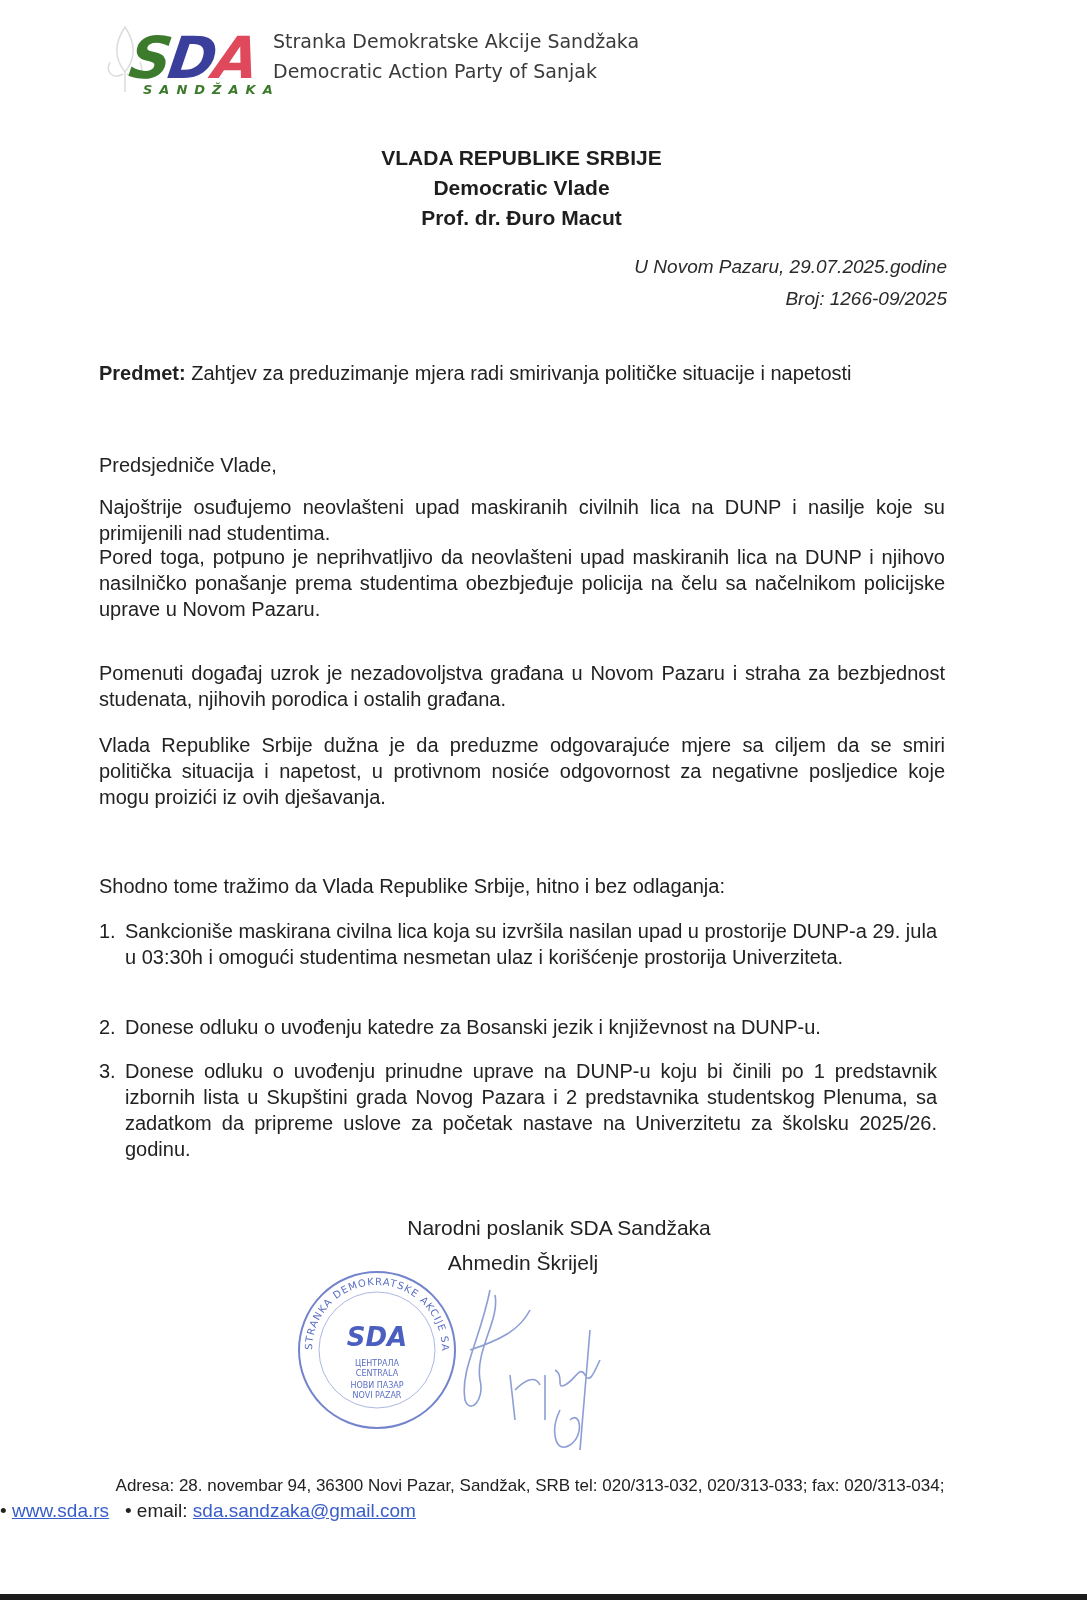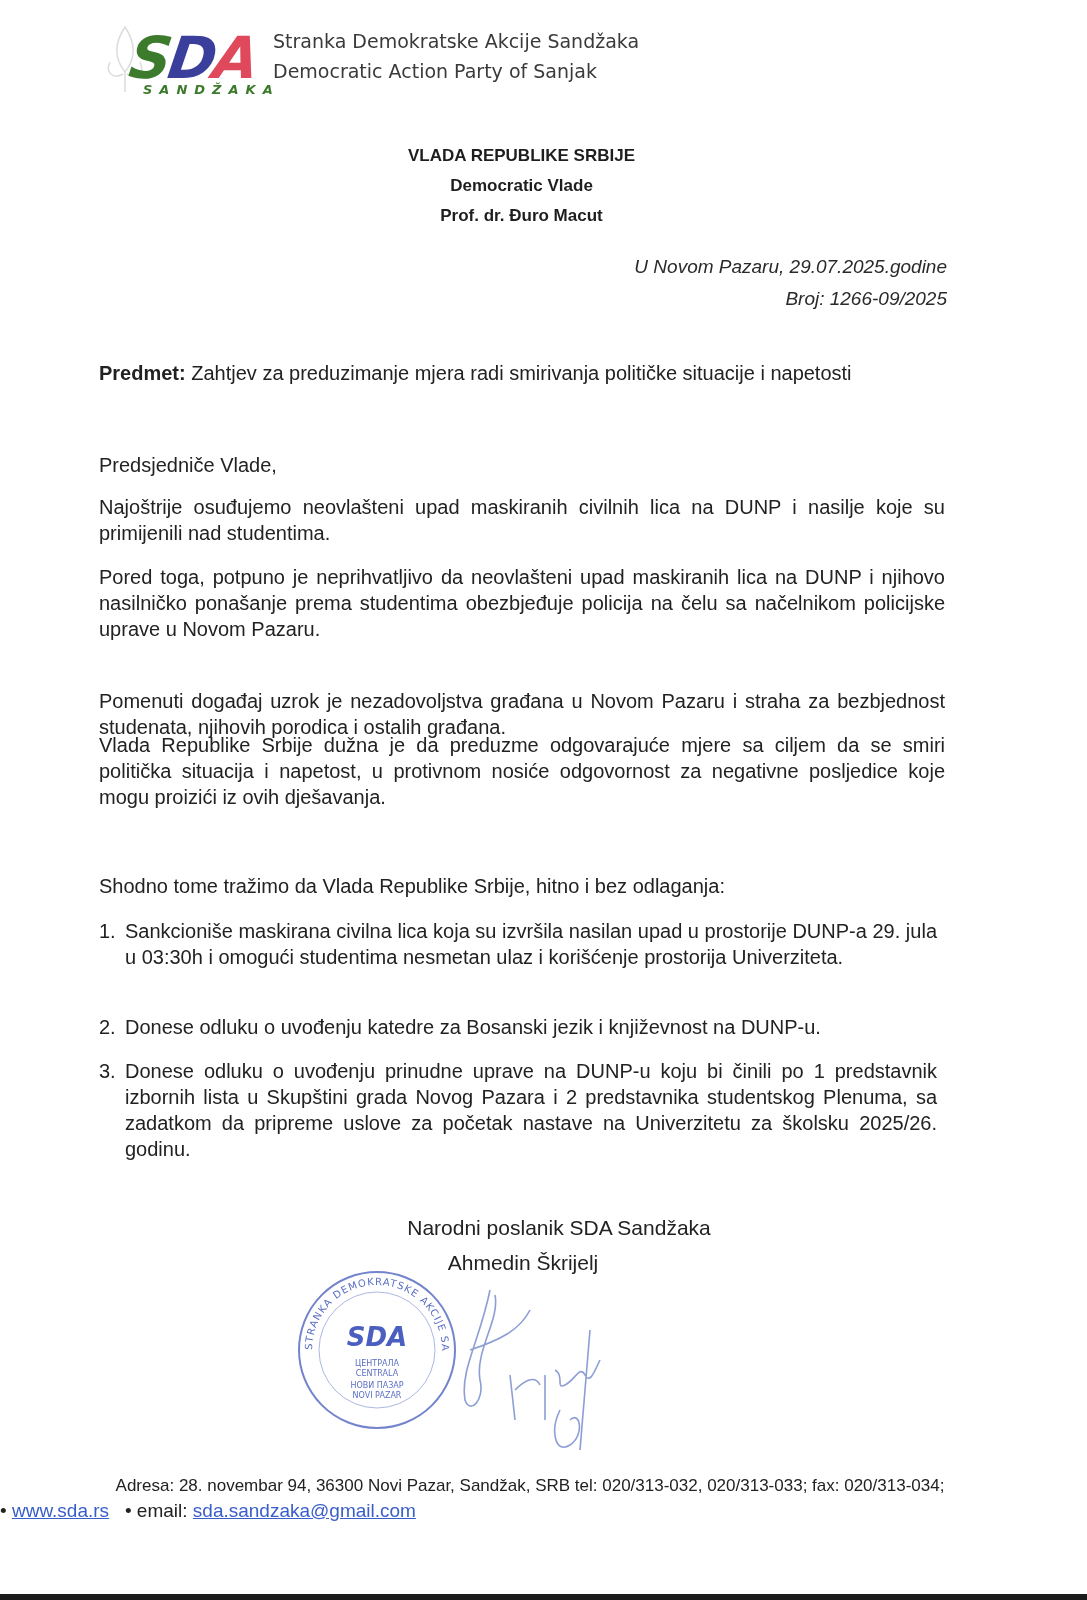--- a/index.html
+++ b/index.html
@@ -20,37 +20,37 @@
   .logo-sda .d { color: #3a3f9c; }
   .logo-sda .a { color: #e0485c; }
   .logo-sub { position: absolute; left: 38px; top: 60px; font-family: "DejaVu Sans", sans-serif; font-weight: bold; font-style: italic; font-size: 13px; letter-spacing: 7px; color: #3c7a2c; }
   .logo-lily { position: absolute; left: 0; top: 0; width: 40px; height: 75px; }
 
   .lh-line { left: 273px; font-family: "DejaVu Sans", sans-serif; font-size: 19px; color: #3a3a3a; }
   .lh-1 { top: 30px; }
   .lh-2 { top: 60px; }
 
   
-  .addr { left: 0; width: 1043px; text-align: center; font-weight: bold; font-size: 17px; color: #1e1e1e; }
+  .addr { left: 0; width: 1043px; text-align: center; font-weight: bold; font-size: 21px; color: #1e1e1e; }
   .addr-1 { top: 146px; }
   .addr-2 { top: 176px; }
   .addr-3 { top: 206px; }
 
   .place { right: 140px; text-align: right; font-style: italic; font-size: 19px; color: #2a2a2a; }
   .place-1 { top: 256px; }
   .place-2 { top: 288px; }
 
   .subject { left: 99px; top: 362px; font-size: 20px; color: #222; }
   .subject b { font-weight: bold; }
 
   .body-text { left: 99px; width: 846px; font-size: 20px; line-height: 26px; text-align: justify; color: #222; }
   .p-greet { top: 452px; }
   .p1 { top: 494px; }
-  .p2 { top: 564px; }
-  .p3 { top: 660px; margin-top: 28px; }
+  .p2 { top: 544px; }
+  .p3 { top: 660px; }
   .p4 { top: 732px; }
   .p5 { top: 873px; }
 
   .list { left: 99px; width: 846px; font-size: 20px; line-height: 26px; color: #222; }
   .li { position: absolute; left: 0; width: 846px; }
   .li .num { position: absolute; left: 0; top: 0; width: 30px; }
   .li .txt { position: absolute; left: 26px; width: 812px; text-align: justify; }
   .li-1 { top: 918px; }
   .li-2 { top: 1014px; }
   .li-3 { top: 1058px; }

